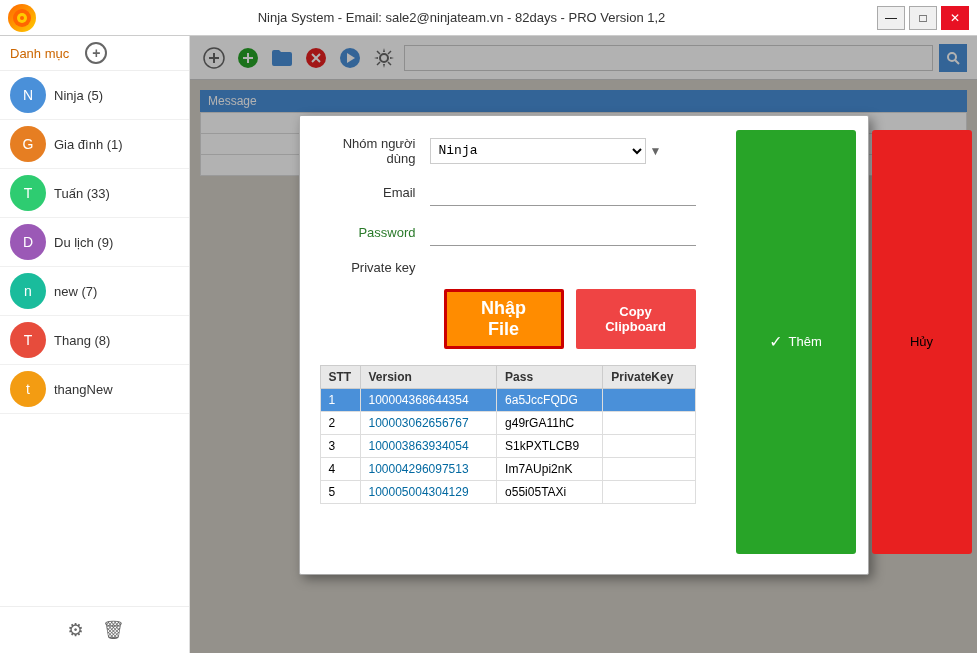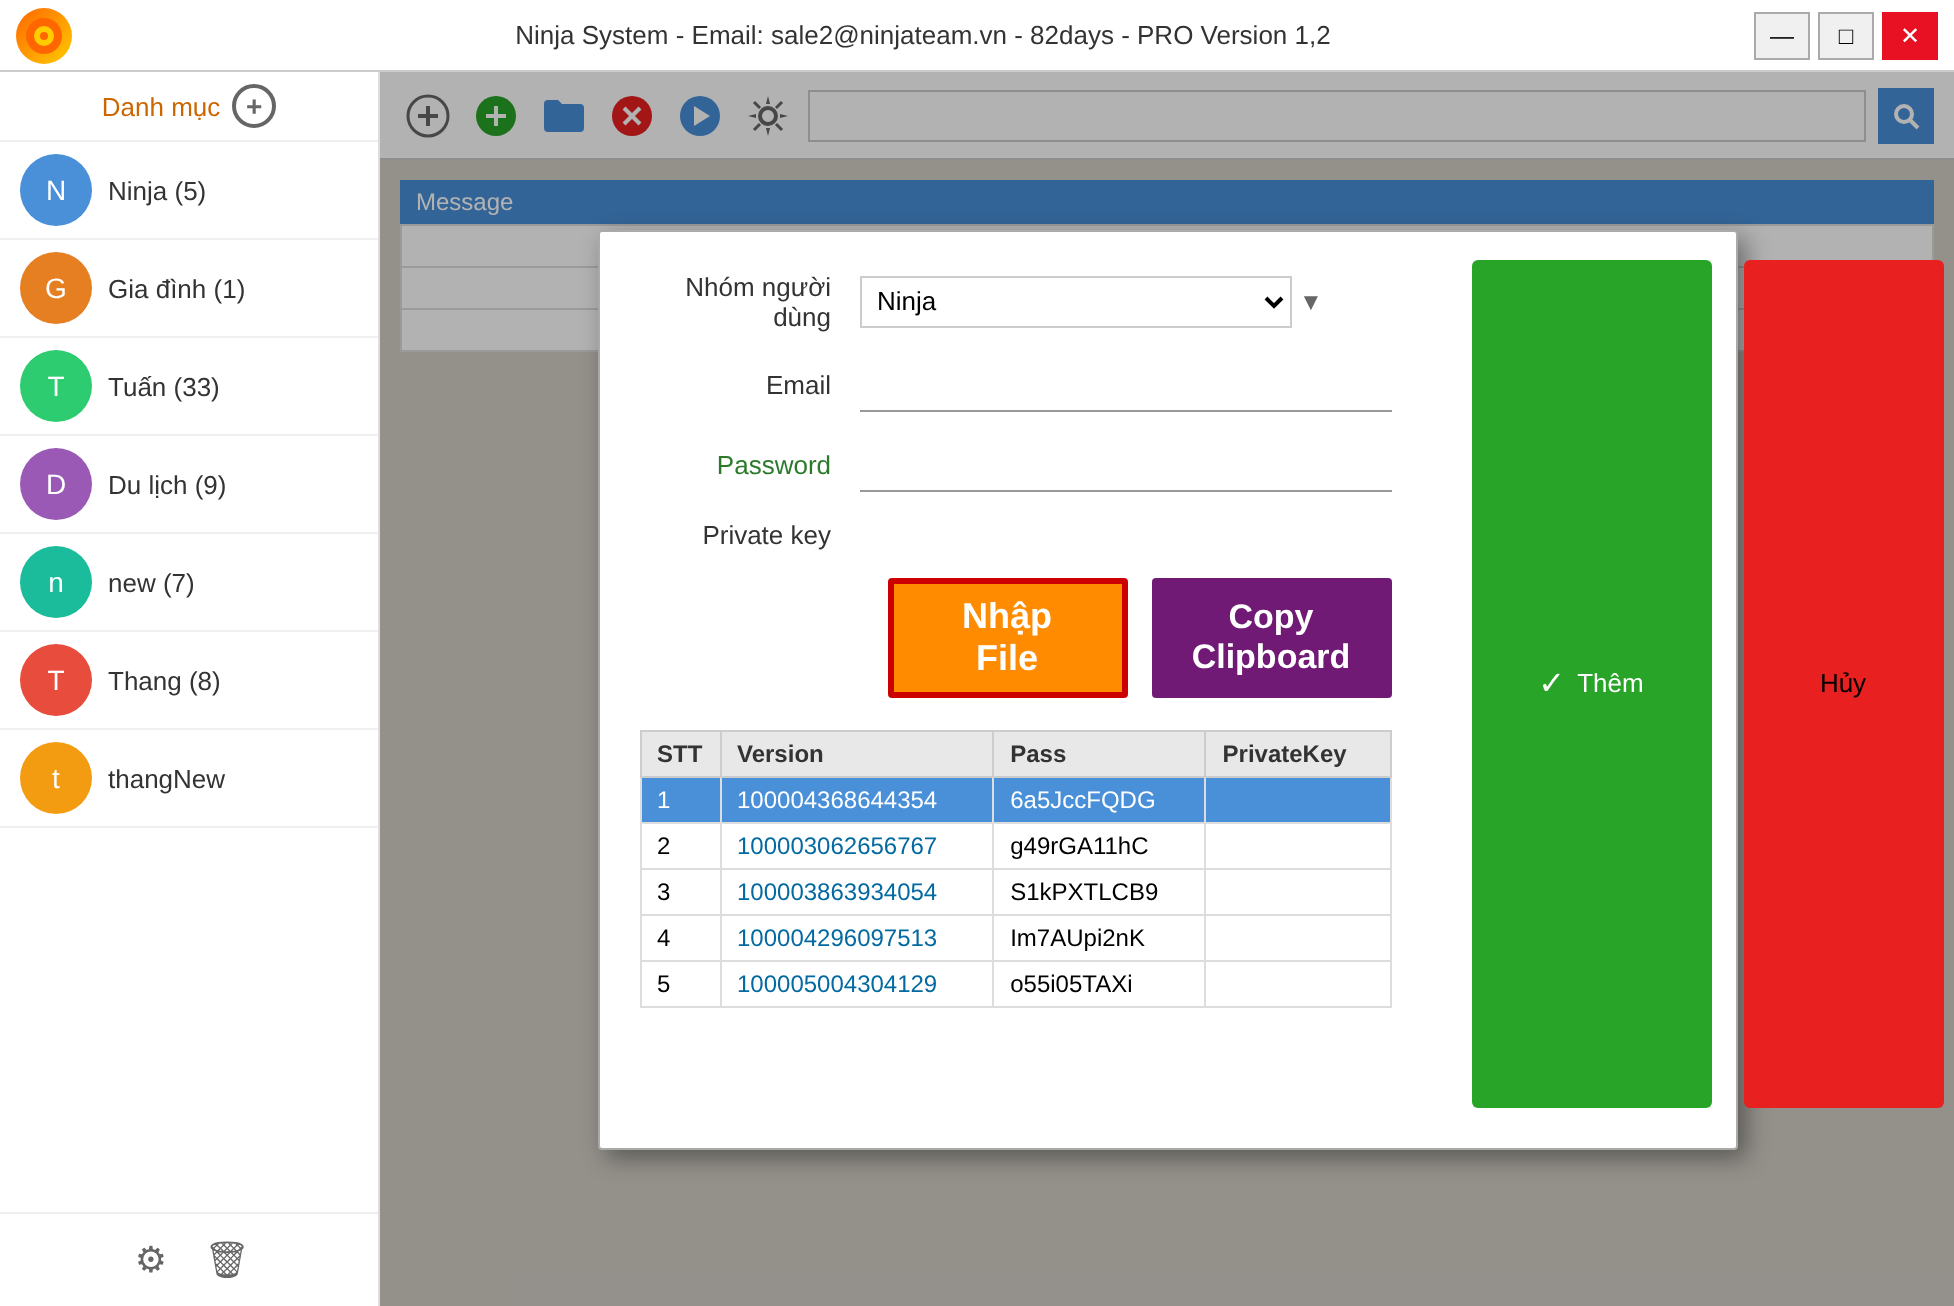--- a/index.html
+++ b/index.html
@@ -239,20 +239,21 @@
       padding: 0 4px;
     }
     .form-select {
       height: 26px;
       border: 1px solid #ccc;
       background: white;
       font-size: 13px;
       padding: 0 4px;
       width: 216px;
       cursor: pointer;
+      font-family: Liberation Mono, monospace;
     }
 
     
     .buttons-row {
       display: flex;
       gap: 12px;
       margin-bottom: 16px;
       padding-left: 124px;
     }
     .btn-orange {
@@ -260,26 +261,26 @@
       color: white;
       border: 3px solid #cc0000;
       padding: 6px 20px;
       cursor: pointer;
       font-size: 18px;
       font-weight: bold;
       border-radius: 2px;
       min-width: 120px;
     }
     .btn-green-outline {
-      background: #701a75;
+      background: #ef4444;
       color: white;
       border: none;
       padding: 6px 20px;
       cursor: pointer;
-      font-size: 17px;
+      font-size: 13px;
       font-weight: bold;
       border-radius: 2px;
       min-width: 120px;
     }
 
     
     .dialog-table {
       width: 100%;
       border-collapse: collapse;
       font-size: 12px;
@@ -331,23 +332,22 @@
       border-radius: 3px;
       min-width: 100px;
       text-align: center;
     }
 
     
     .sidebar-top {
       display: flex;
       align-items: center;
       padding: 6px 10px;
-      gap: 6px;
+      gap: 16px;
       border-bottom: 1px solid #eee;
-      justify-content: center;
     }
     .danh-muc {
       color: #cc6600;
       font-size: 13px;
     }
     .sidebar-add-btn {
       width: 22px;
       height: 22px;
       border-radius: 50%;
       background: white;

